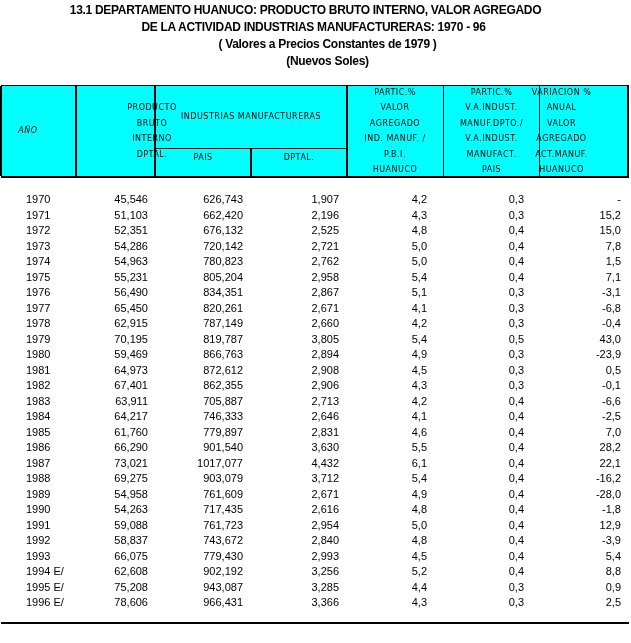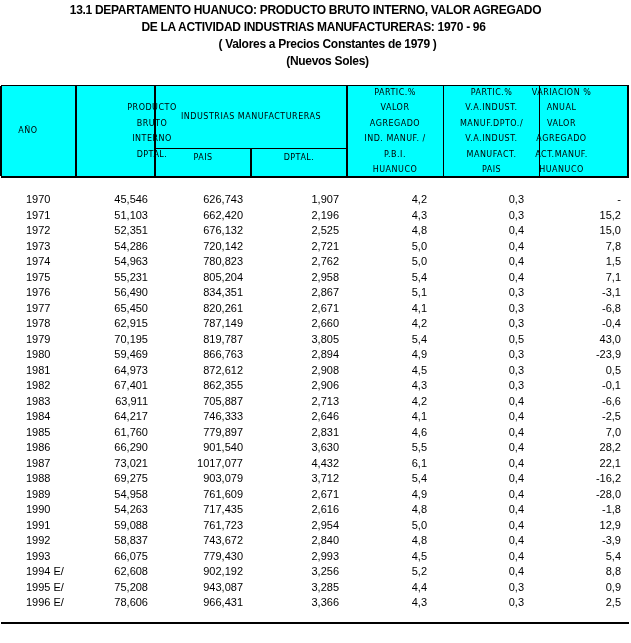--- a/index.html
+++ b/index.html
@@ -41,21 +41,21 @@
 </head>
 <body>
 
 <div class="title" id="t1">13.1 DEPARTAMENTO  HUANUCO: PRODUCTO BRUTO INTERNO, VALOR AGREGADO</div>
 <div class="title" id="t2">DE LA ACTIVIDAD INDUSTRIAS  MANUFACTURERAS: 1970 - 96</div>
 <div class="title" id="t3">( Valores a Precios Constantes de 1979 )</div>
 <div class="title" id="t4">(Nuevos Soles)</div>
 
 <div class="hdr">
 
-  <div class="hcell" style="left:0;width:54px;">
+  <div class="hcell" style="left:0;width:54px;font-style:italic;">
     <div>AÑO</div>
   </div>
   <div class="vl" style="left:74px;"></div>
 
   <div class="hcell" style="left:76px;width:78px;margin-left:36px;">
     <div>PRODUCTO</div>
     <div>BRUTO</div>
     <div>INTERNO</div>
     <div>DPTAL.</div>
   </div>

